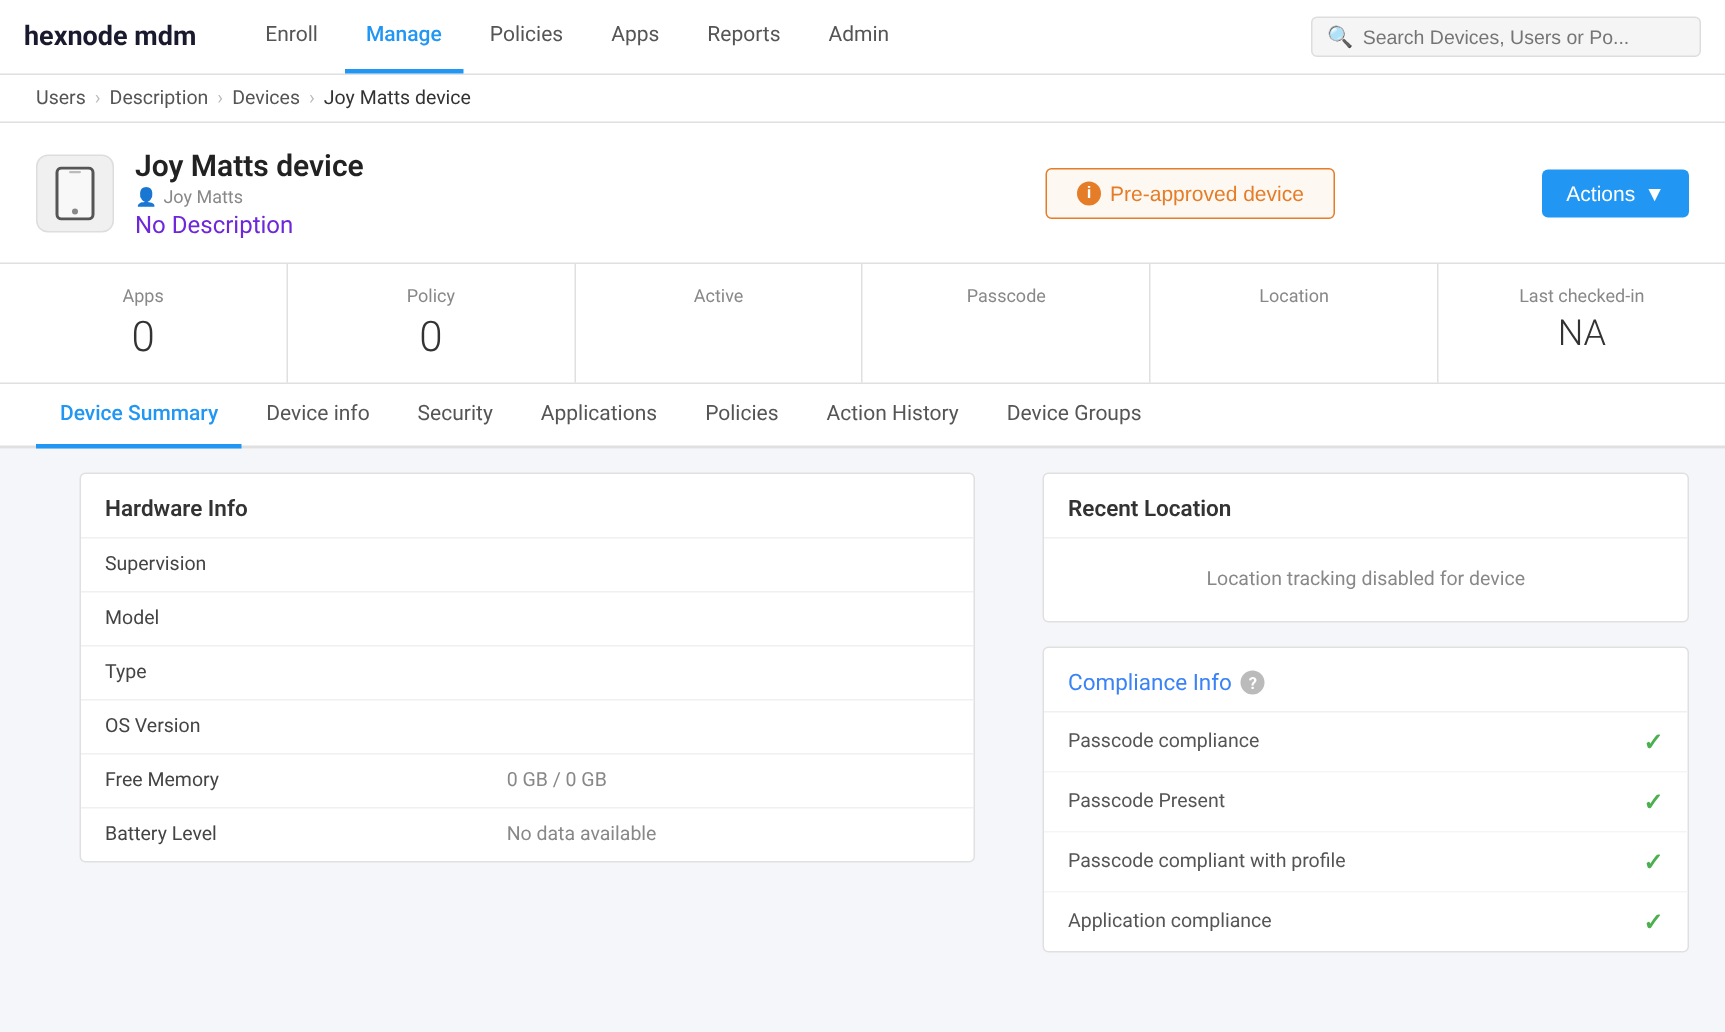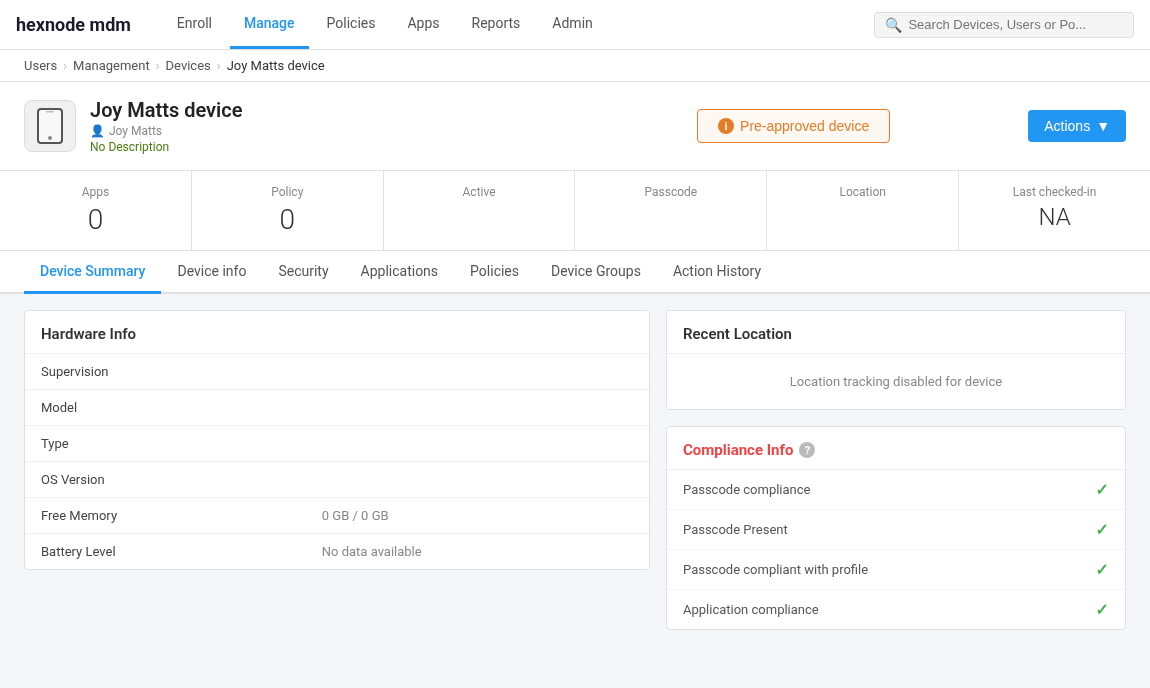--- a/index.html
+++ b/index.html
@@ -106,21 +106,21 @@
       color: #222;
       margin-bottom: 2px;
     }
     .device-user {
       font-size: 12px;
       color: #888;
       display: flex;
       align-items: center;
       gap: 4px;
     }
-    .device-desc { font-size: 12px; color: #4d7c0f; margin-top: 2px; }
+    .device-desc { font-size: 16px; color: #6d28d9; margin-top: 2px; }
 
     .pre-approved-btn {
       border: 1.5px solid #e57c27;
       background: #fef8f3;
       color: #e57c27;
       padding: 8px 20px;
       border-radius: 4px;
       font-size: 14px;
       cursor: pointer;
       display: flex;
@@ -202,20 +202,21 @@
       padding: 16px 24px;
     }
     .left-panel { flex: 1; min-width: 0; }
     .right-panel { width: 460px; flex-shrink: 0; }
 
     .card {
       background: #fff;
       border: 1px solid #e0e0e0;
       border-radius: 4px;
       margin-bottom: 16px;
+      margin-left: 29px;
     }
     .card-title {
       font-size: 15px;
       font-weight: 600;
       color: #333;
       padding: 14px 16px 10px;
       border-bottom: 1px solid #f0f0f0;
     }
 
     
@@ -252,21 +253,21 @@
     .compliance-row:last-child { border-bottom: none; }
     .check-icon { color: #4caf50; font-size: 16px; font-weight: 700; }
 
     .compliance-info-header {
       display: flex;
       align-items: center;
       gap: 6px;
       padding: 14px 16px 10px;
       border-bottom: 1px solid #f0f0f0;
     }
-    .compliance-info-header .title { font-size: 15px; font-weight: 700; color: #ef4444; }
+    .compliance-info-header .title { font-size: 15px; font-weight: 400; color: #3b82f6; }
     .help-icon {
       width: 16px; height: 16px;
       background: #bbb;
       color: #fff;
       border-radius: 50%;
       display: flex; align-items: center; justify-content: center;
       font-size: 11px; font-weight: 700; cursor: pointer;
     }
   </style>
 </head>
@@ -284,21 +285,21 @@
   </div>
   <div class="search-box">
     <span style="color:#aaa;">🔍</span>
     <input type="text" placeholder="Search Devices, Users or Po..." style="">
   </div>
 </nav>
 
 <div class="breadcrumb">
   <a href="#">Users</a>
   <span class="sep">›</span>
-  <a href="#">Management</a>
+  <a href="#">Description</a>
   <span class="sep">›</span>
   <a href="#">Devices</a>
   <span class="sep">›</span>
   <span class="current">Joy Matts device</span>
 </div>
 
 <div class="device-header">
   <div class="device-icon">
     <svg width="30" height="36" viewBox="0 0 30 36" fill="none" xmlns="http://www.w3.org/2000/svg">
       <rect x="3" y="1" width="24" height="34" rx="3" stroke="#555" stroke-width="2" fill="#f8f8f8"></rect>
@@ -354,22 +355,22 @@
     <div class="stat-value na">NA</div>
   </div>
 </div>
 
 <div class="tabs-bar">
   <div class="tab active">Device Summary</div>
   <div class="tab">Device info</div>
   <div class="tab">Security</div>
   <div class="tab">Applications</div>
   <div class="tab">Policies</div>
+  <div class="tab">Action History</div>
   <div class="tab">Device Groups</div>
-  <div class="tab">Action History</div>
 </div>
 
 <div class="main-content">
 
   <div class="left-panel">
     <div class="card">
       <div class="card-title">Hardware Info</div>
       <table class="info-table">
         <tbody>
             <tr>

